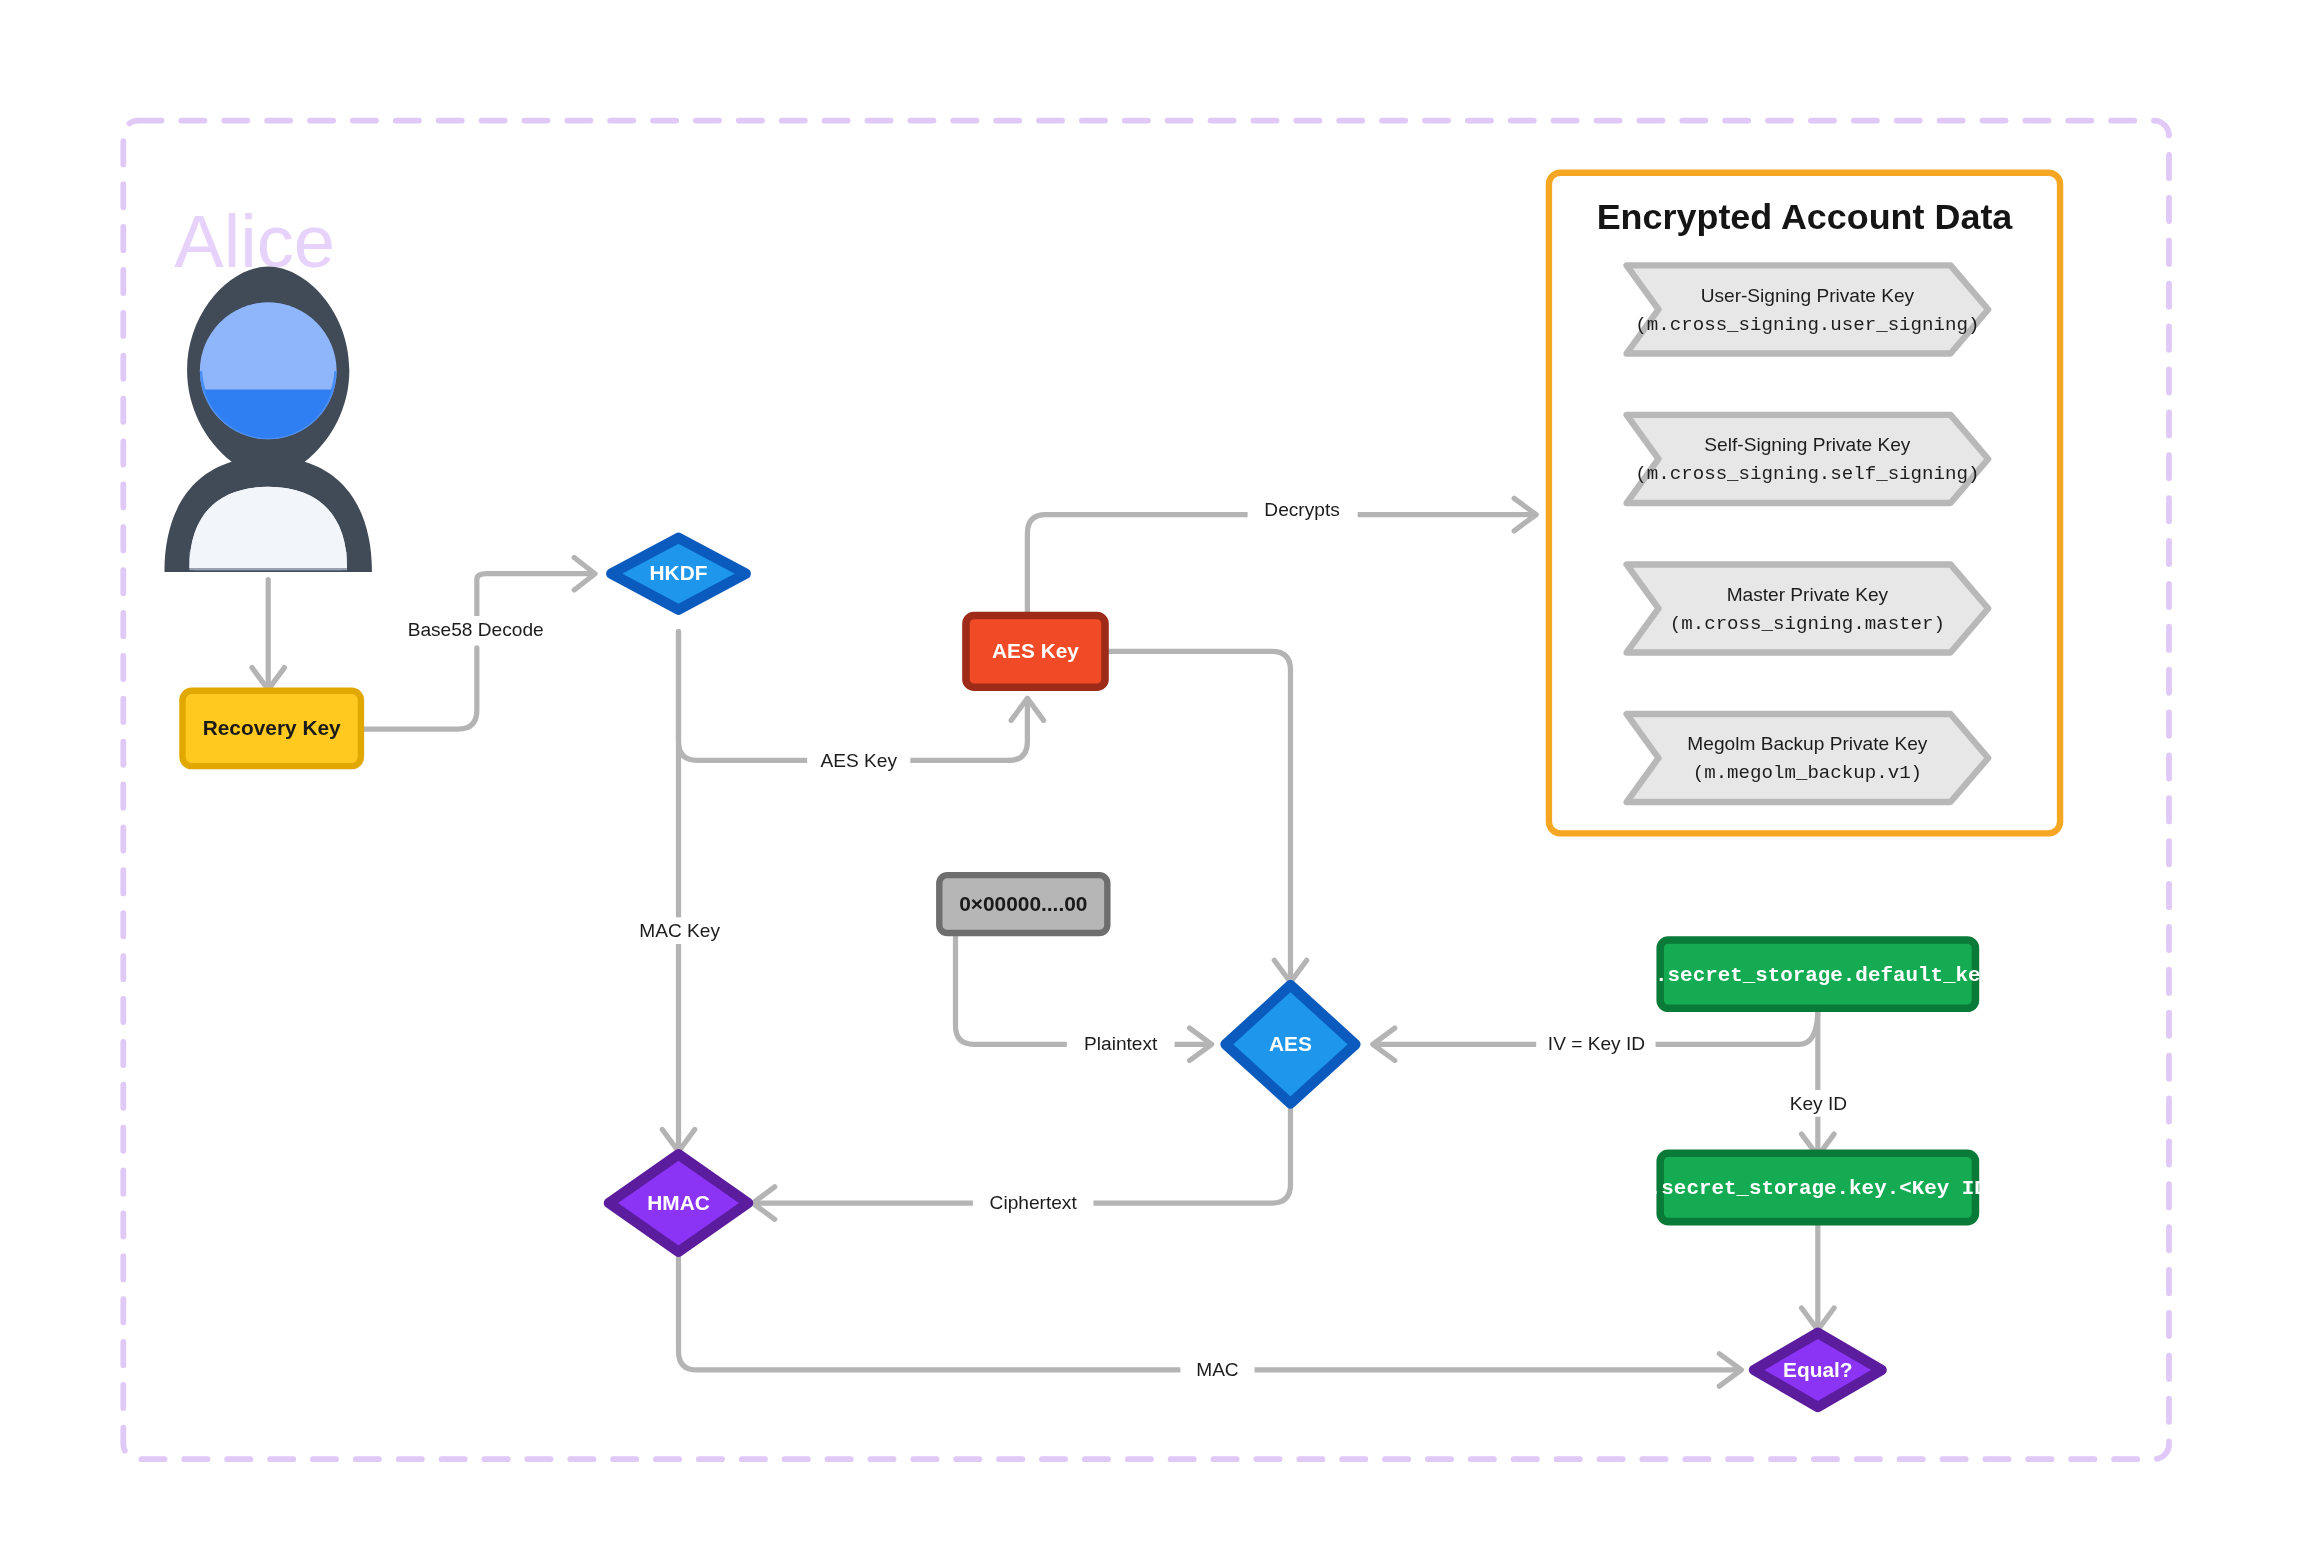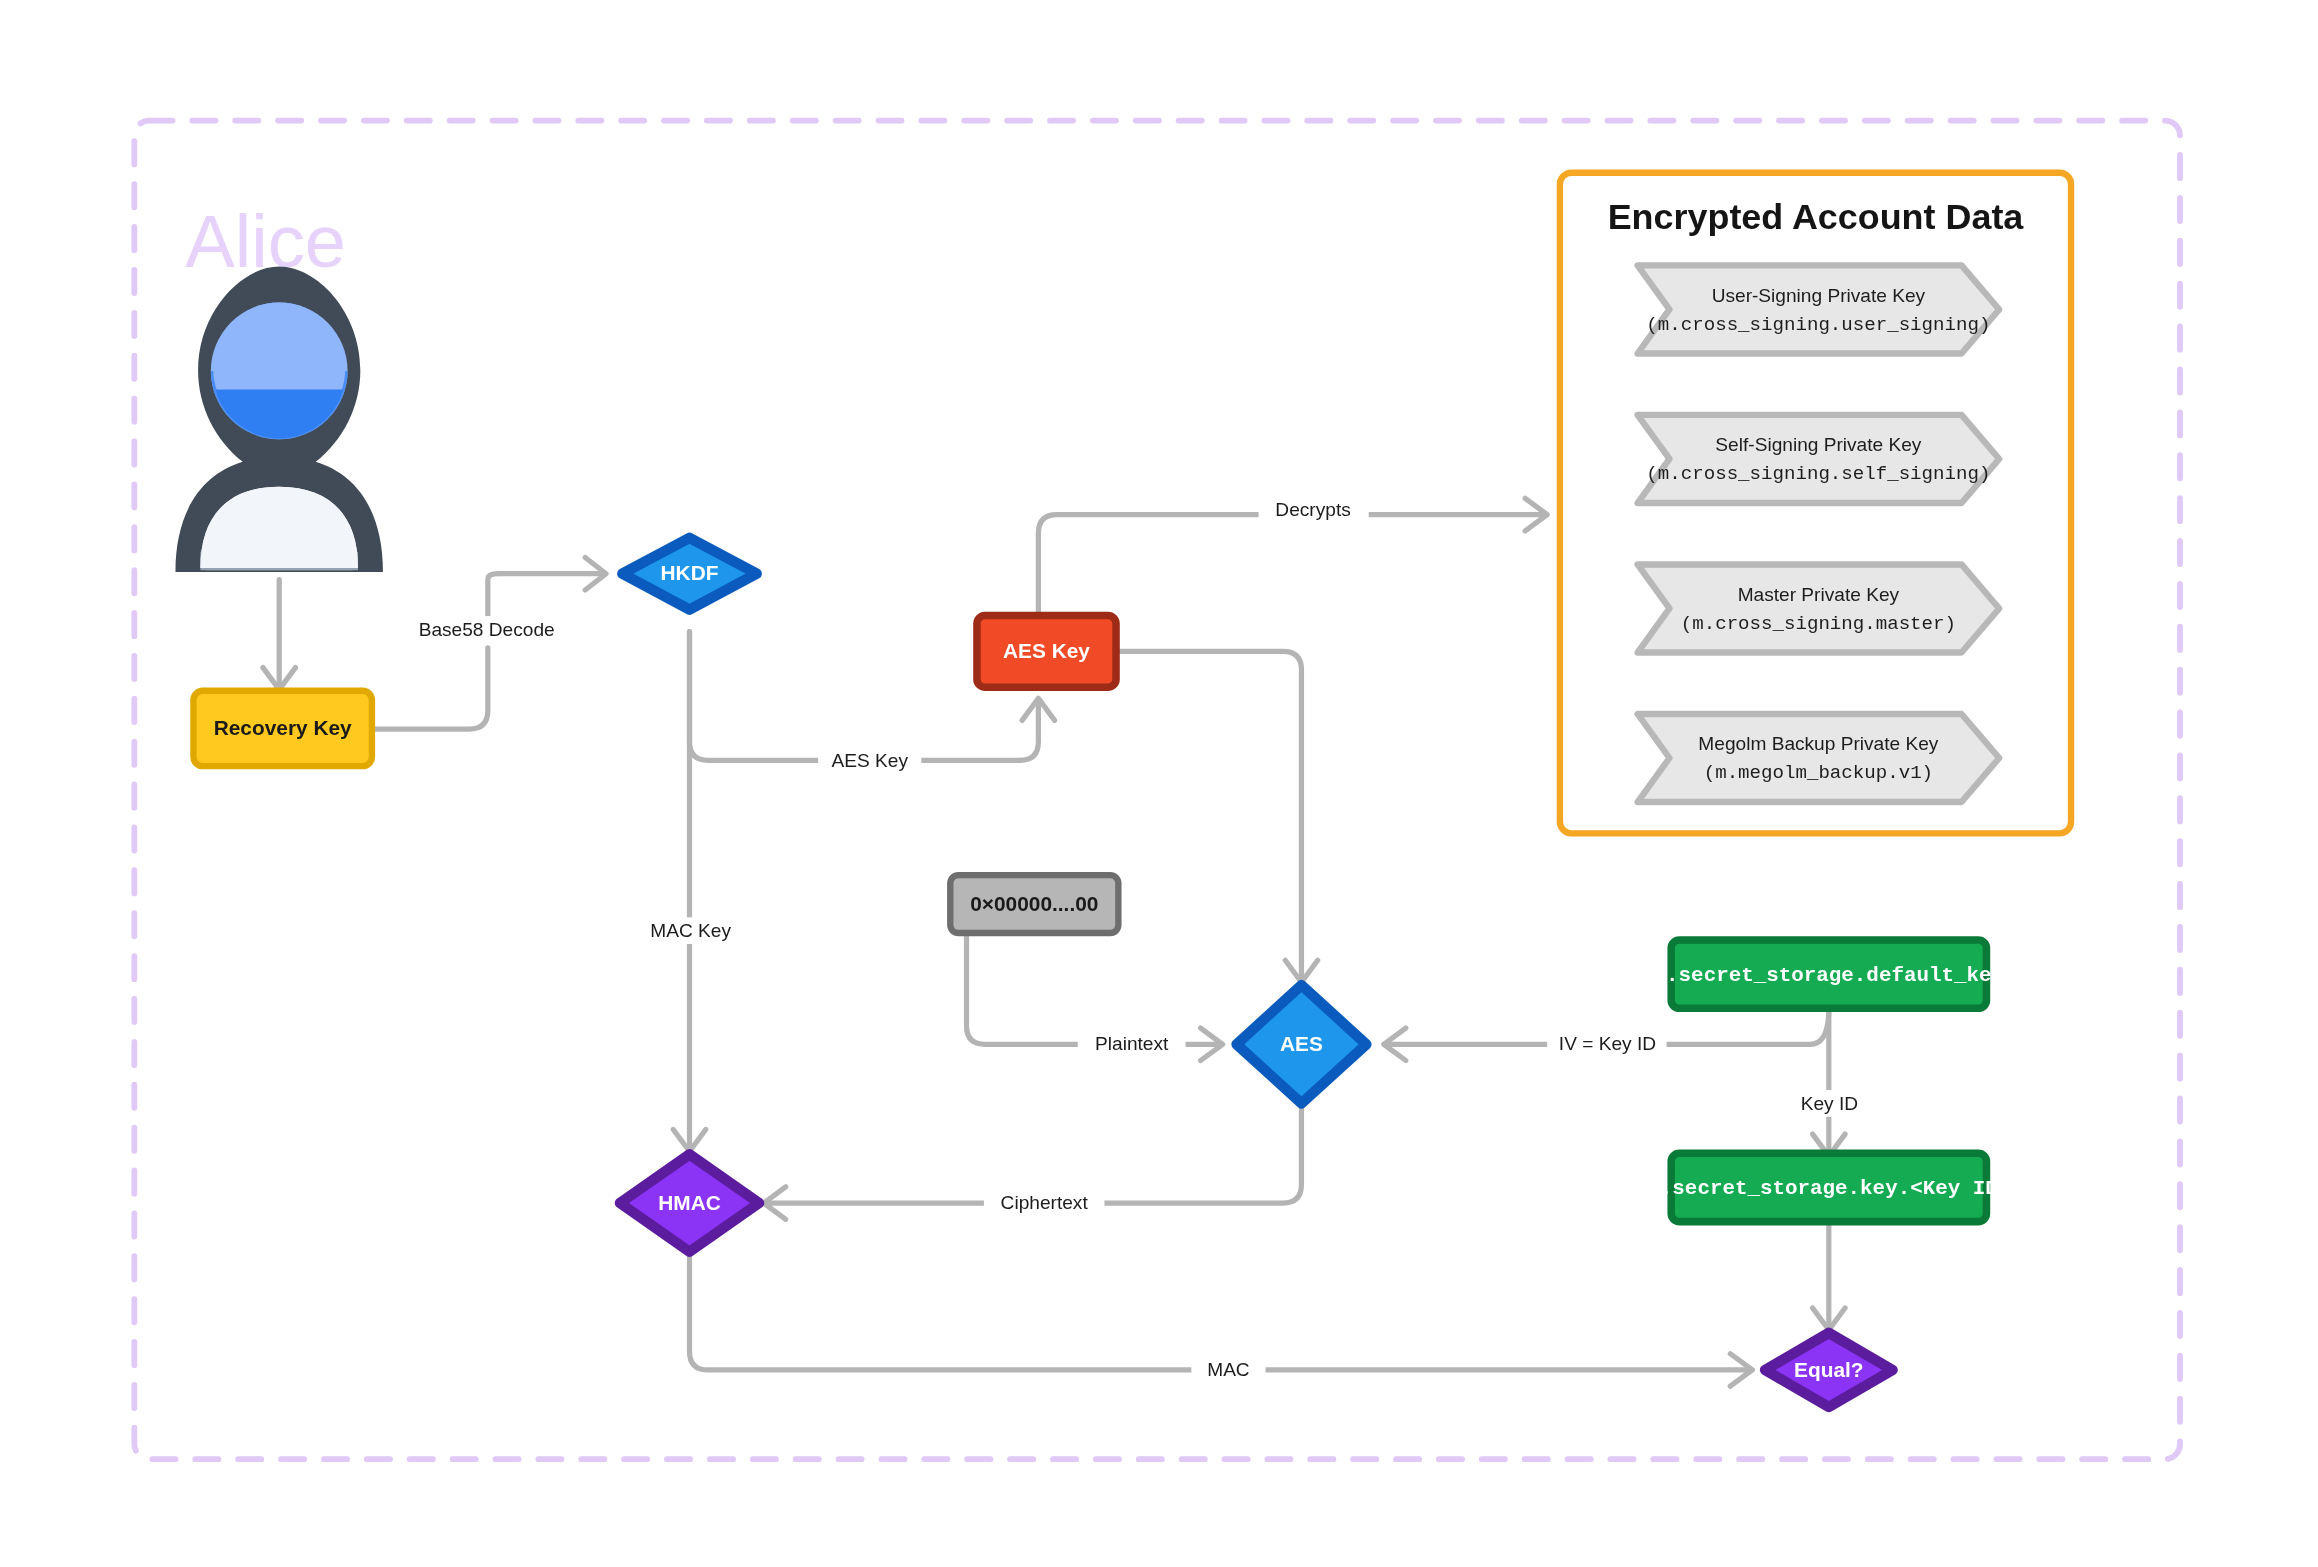--- a/index.html
+++ b/index.html
@@ -1,18 +1,18 @@
 <!DOCTYPE html>
 <html style="font-size:9.3px"><head>
 <meta charset="utf-8">
 <style>
   html,body{margin:0;padding:0;background:#ffffff;}
   body{width:2319px;height:1567px;position:relative;overflow:hidden;
        font-family:"Liberation Sans", sans-serif;}
-  #stage{position:absolute;left:11px;top:0;width:2275px;height:1567px;}
+  #stage{position:absolute;left:0;top:0;width:2275px;height:1567px;}
   svg{position:absolute;left:0;top:0;width:2319px;height:1567px;display:block;}
   .edge{fill:none;stroke:#b4b4b4;stroke-width:9;stroke-linecap:round;stroke-linejoin:round;}
   .ahead{fill:none;stroke:#b4b4b4;stroke-width:9;stroke-linecap:round;stroke-linejoin:round;}
   .edgelabel{font-family:"Liberation Sans",sans-serif;font-size:33px;fill:#1c1c1c;
              text-anchor:middle;dominant-baseline:middle;}
   .edgelabelbg{fill:#ffffff;}
   .nodelabel{font-family:"Liberation Sans",sans-serif;font-weight:bold;font-size:36px;
              text-anchor:middle;dominant-baseline:middle;}
   .mono{font-family:"Liberation Mono","DejaVu Sans Mono",monospace;}
   .chevtxt{font-family:"Liberation Sans",sans-serif;font-size:33px;fill:#1d1d1d;

